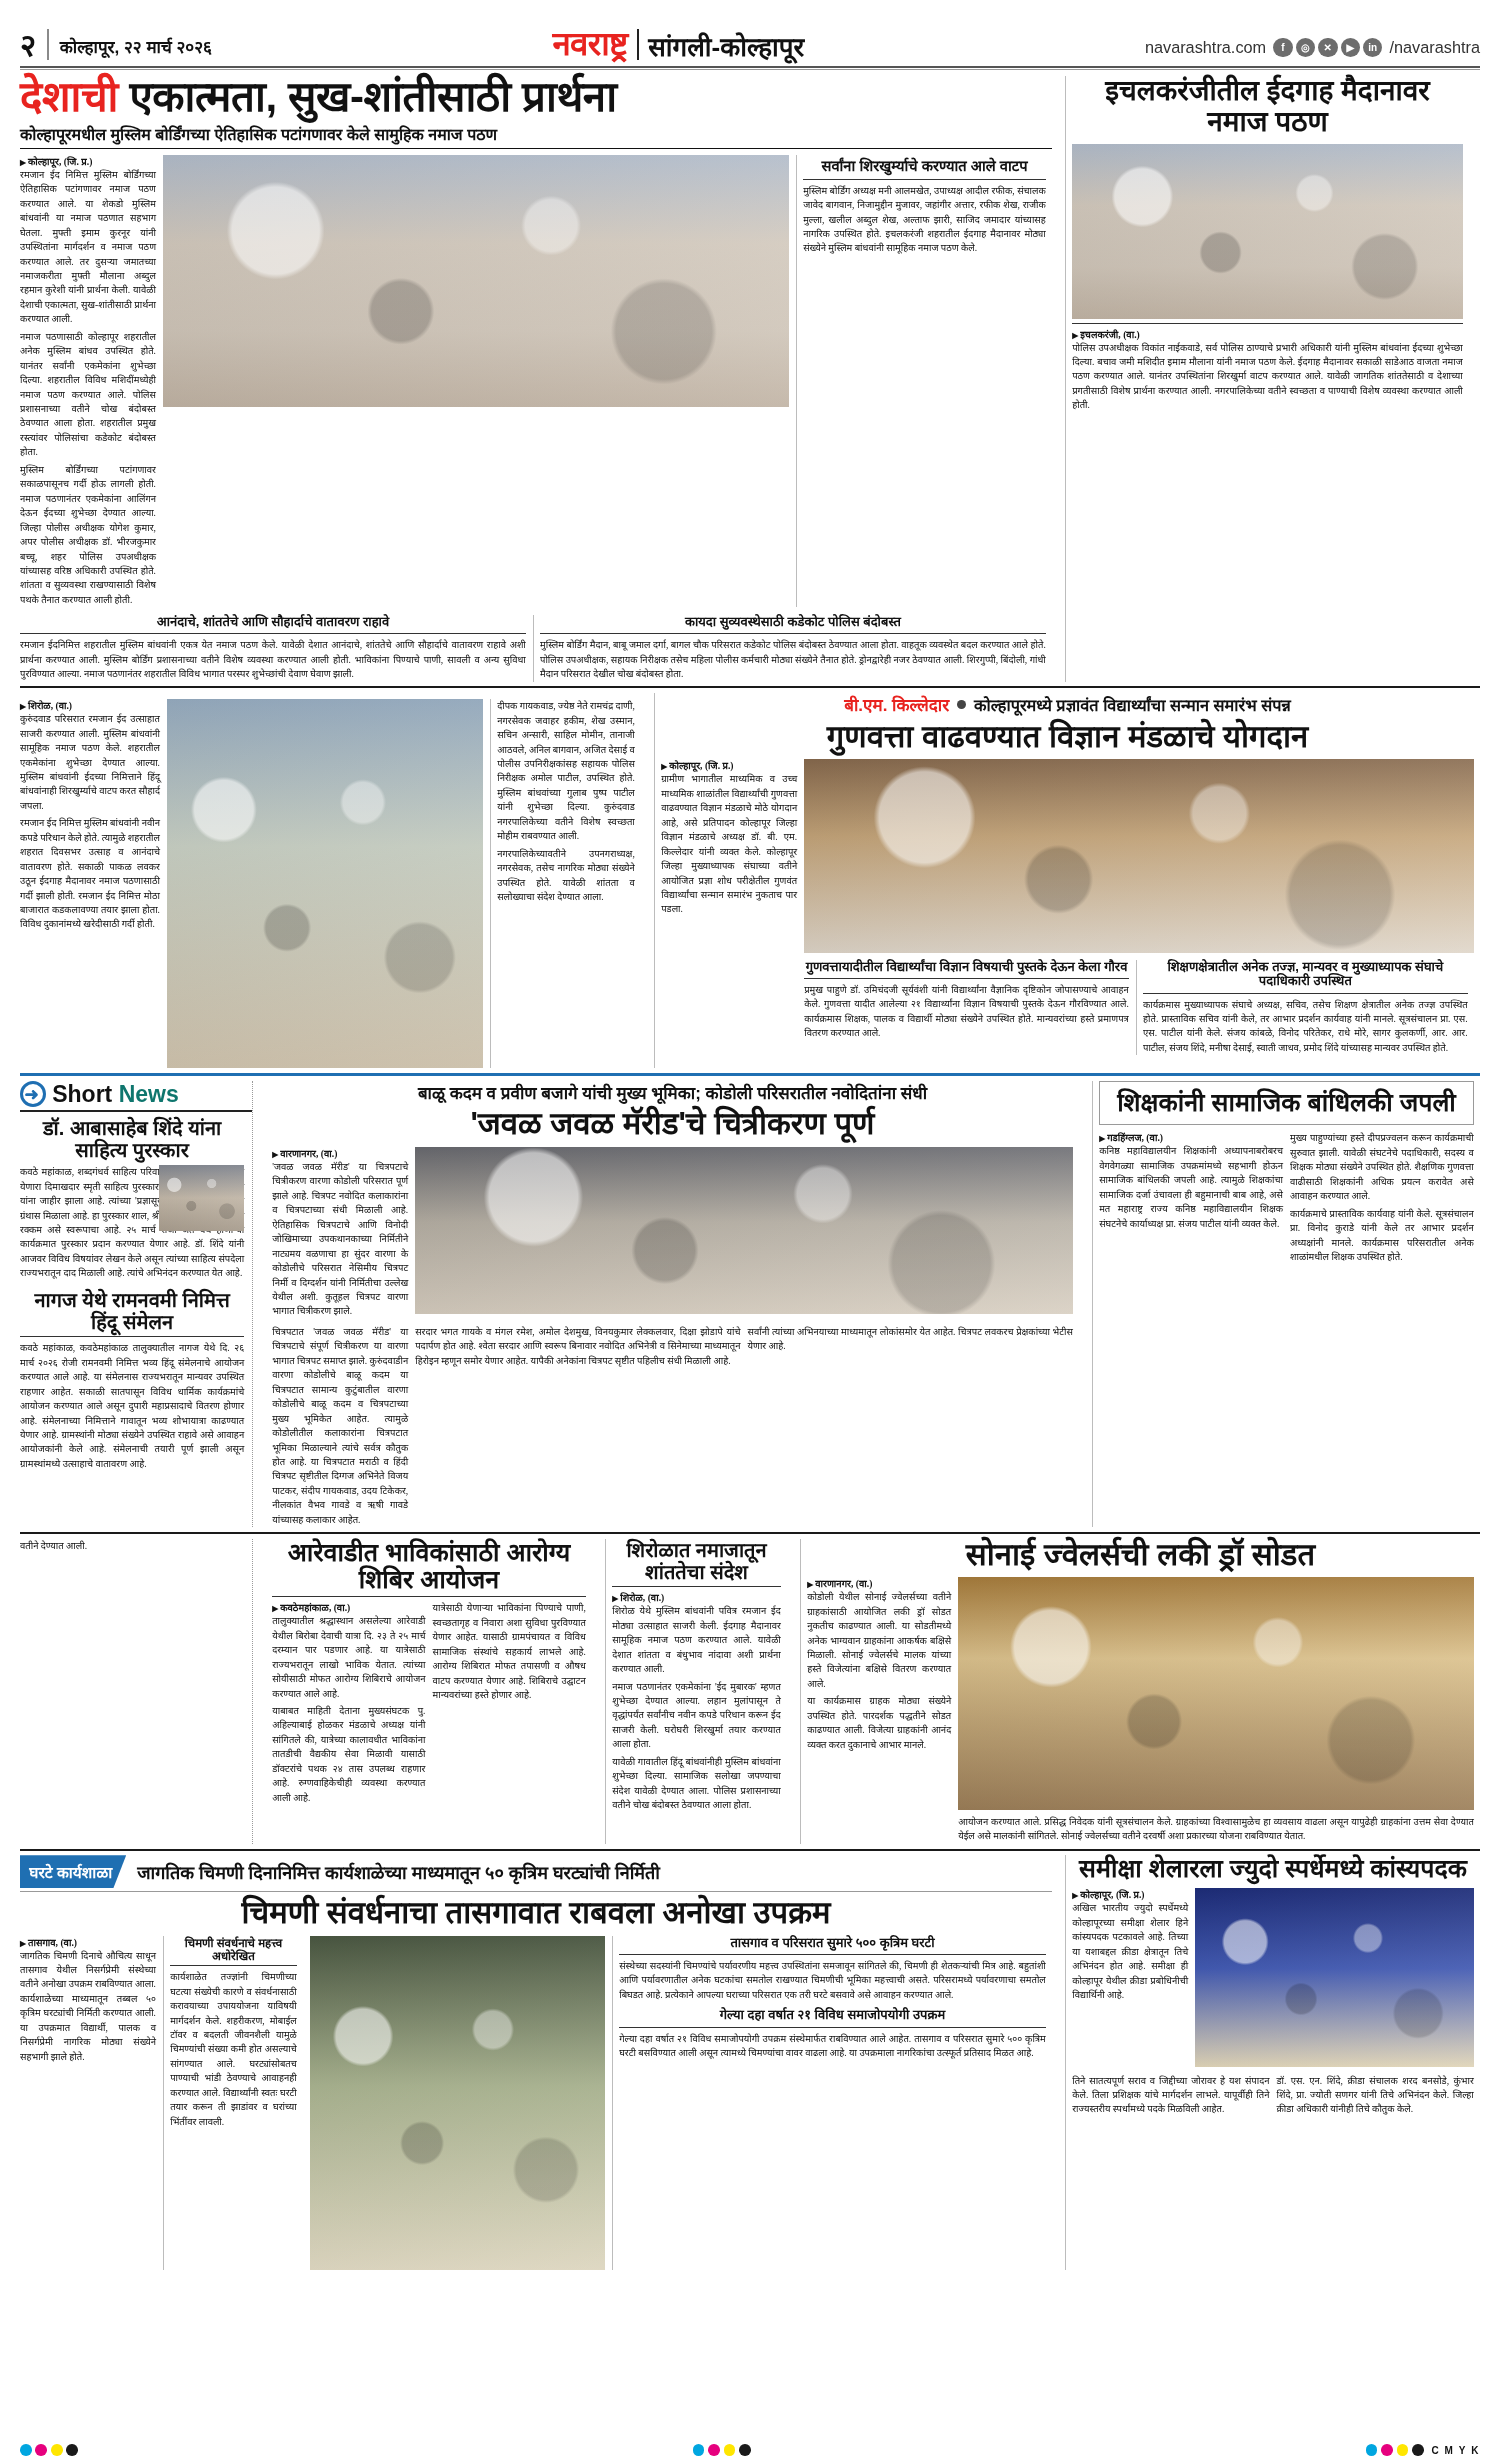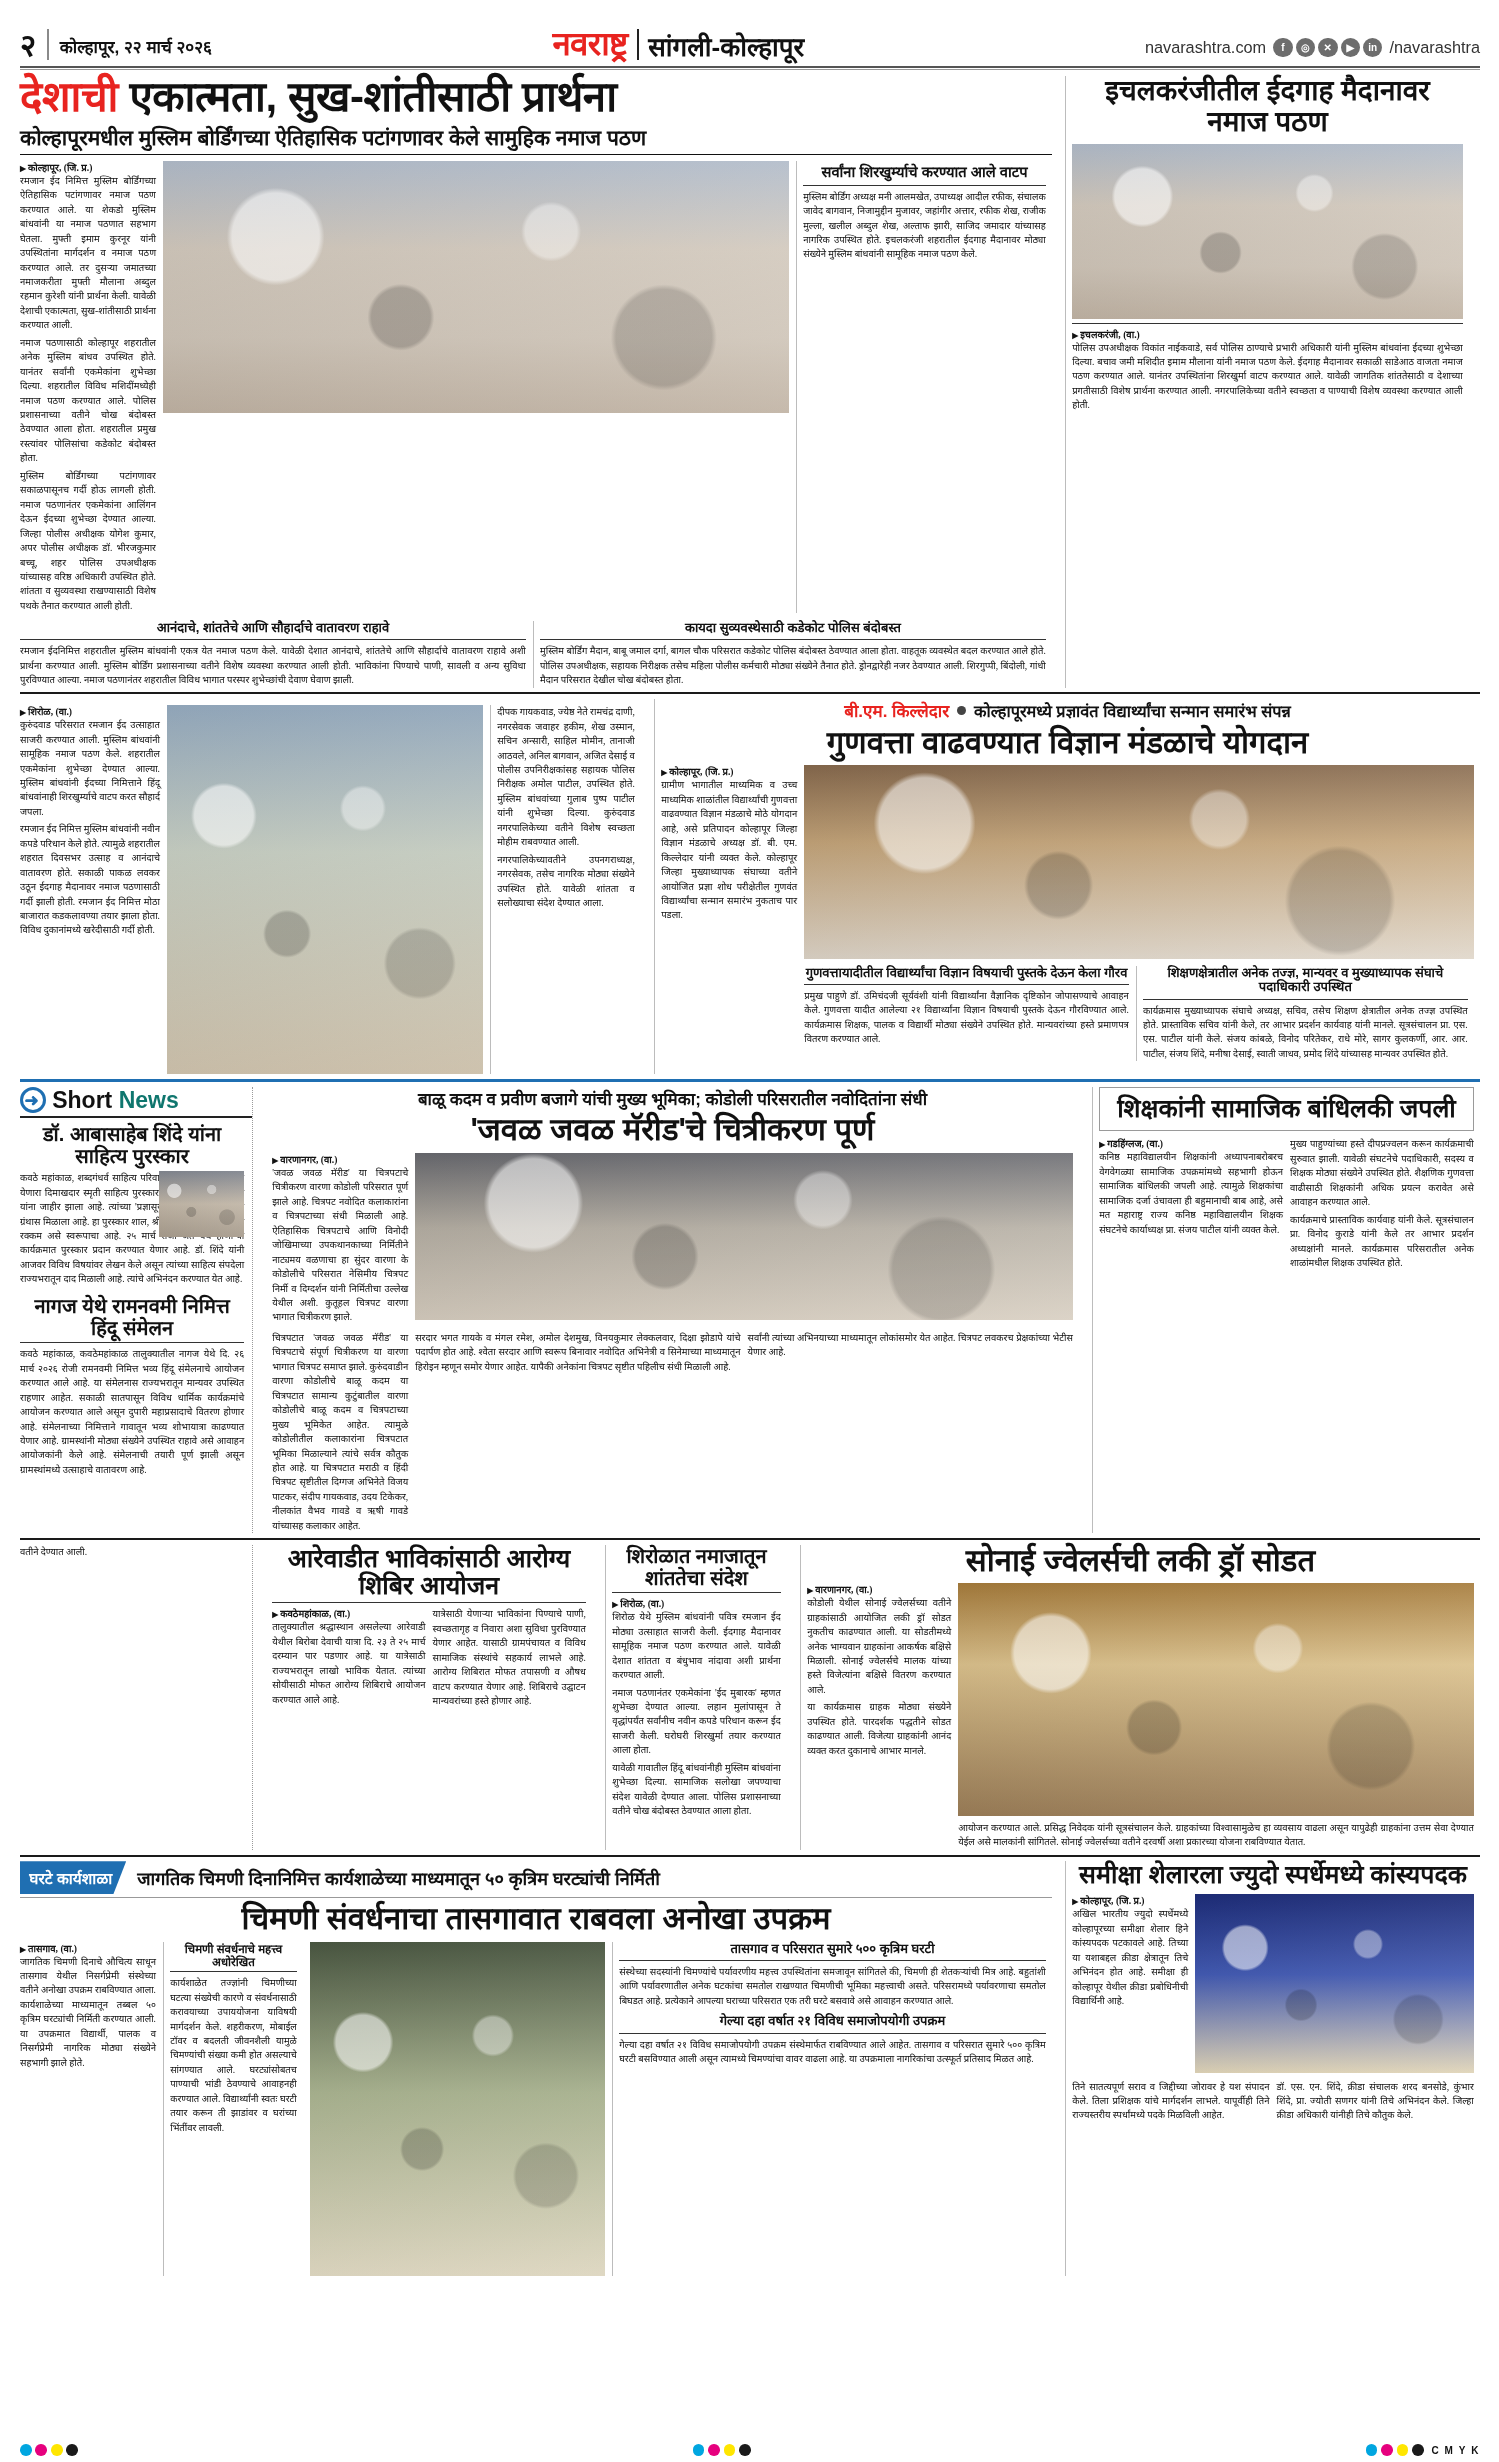--- a/index.html
+++ b/index.html
@@ -62,21 +62,21 @@
   .thick-hr { border-top:2.3px solid #1a1a1a; margin:4.7px 0; }
   .blue-hr { border-top:3.9px solid #1f6fb2; margin:4.7px 0; }
   .pad8 { padding:0 6.2px; }
 
   
   .top { display:flex; gap:13px; }
   .top-left { width:1032px; }
   .top-right { width:404px; }
   .mainhead { font-size:42px; font-weight:900; font-family:"Liberation Sans",sans-serif; line-height:1.0; letter-spacing:-0.4px;}
   .mainhead .red { color:#e8231f; }
-  .mainsub { font-size:21px; font-weight:800; font-family:"Liberation Sans",sans-serif; margin-top:4.7px; border-bottom:1.6px solid #111; padding-bottom:3.1px;}
+  .mainsub { font-size:16px; font-weight:800; font-family:"Liberation Sans",sans-serif; margin-top:4.7px; border-bottom:1.6px solid #111; padding-bottom:3.1px;}
   .rhead { font-size:28px; font-weight:800; font-family:"Liberation Sans",sans-serif; line-height:1.1; text-align:center;}
 
   .cols3 { display:flex; gap:7px; }
 
   .sec-head-lg { font-size:31px; font-weight:900; font-family:"Liberation Sans",sans-serif; text-align:center; line-height:1.05;}
   .sec-head-md { font-size:25px; font-weight:800; font-family:"Liberation Sans",sans-serif; text-align:center; line-height:1.08;}
   .sec-head-sm { font-size:20px; font-weight:800; font-family:"Liberation Sans",sans-serif; text-align:center; line-height:1.1;}
 
   .shortnews { display:flex; align-items:center; gap:6.2px; border-bottom:2.3px solid #222; padding-bottom:2.3px;}
   .sn-icon { width:26px; height:26px; border-radius:50%; border:3.1px solid #1f6fb2; position:relative;}
@@ -300,20 +300,21 @@
       <div class="body-txt" style="padding-right:7.8px">वतीने देण्यात आली.</div>
     </div>
 
     <div style="width:326px" class="pad8">
       <div class="sec-head-md">आरेवाडीत भाविकांसाठी आरोग्य शिबिर आयोजन</div>
       <div class="thin-hr"></div>
       <div style="display:flex;gap:7px">
         <div style="flex:1">
           <div class="dateline">कवठेमहांकाळ, (वा.)</div>
           <div class="body-txt">तालुक्यातील श्रद्धास्थान असलेल्या आरेवाडी येथील बिरोबा देवाची यात्रा दि. २३ ते २५ मार्च दरम्यान पार पडणार आहे. या यात्रेसाठी राज्यभरातून लाखो भाविक येतात. त्यांच्या सोयीसाठी मोफत आरोग्य शिबिराचे आयोजन करण्यात आले आहे.</div>
+          <div class="body-txt mt4">याबाबत माहिती देताना मुख्यसंघटक पु. अहिल्याबाई होळकर मंडळाचे अध्यक्ष यांनी सांगितले की, यात्रेच्या कालावधीत भाविकांना तातडीची वैद्यकीय सेवा मिळावी यासाठी डॉक्टरांचे पथक २४ तास उपलब्ध राहणार आहे. रुग्णवाहिकेचीही व्यवस्था करण्यात आली आहे.</div>
         </div>
         <div style="flex:1">
           <div class="body-txt">यात्रेसाठी येणाऱ्या भाविकांना पिण्याचे पाणी, स्वच्छतागृह व निवारा अशा सुविधा पुरविण्यात येणार आहेत. यासाठी ग्रामपंचायत व विविध सामाजिक संस्थांचे सहकार्य लाभले आहे. आरोग्य शिबिरात मोफत तपासणी व औषध वाटप करण्यात येणार आहे. शिबिराचे उद्घाटन मान्यवरांच्या हस्ते होणार आहे.</div>
         </div>
       </div>
     </div>
 
     <div style="width:182px" class="col-rule pad8">
       <div class="sec-head-sm">शिरोळात नमाजातून शांततेचा संदेश</div>
       <div class="thin-hr"></div>

